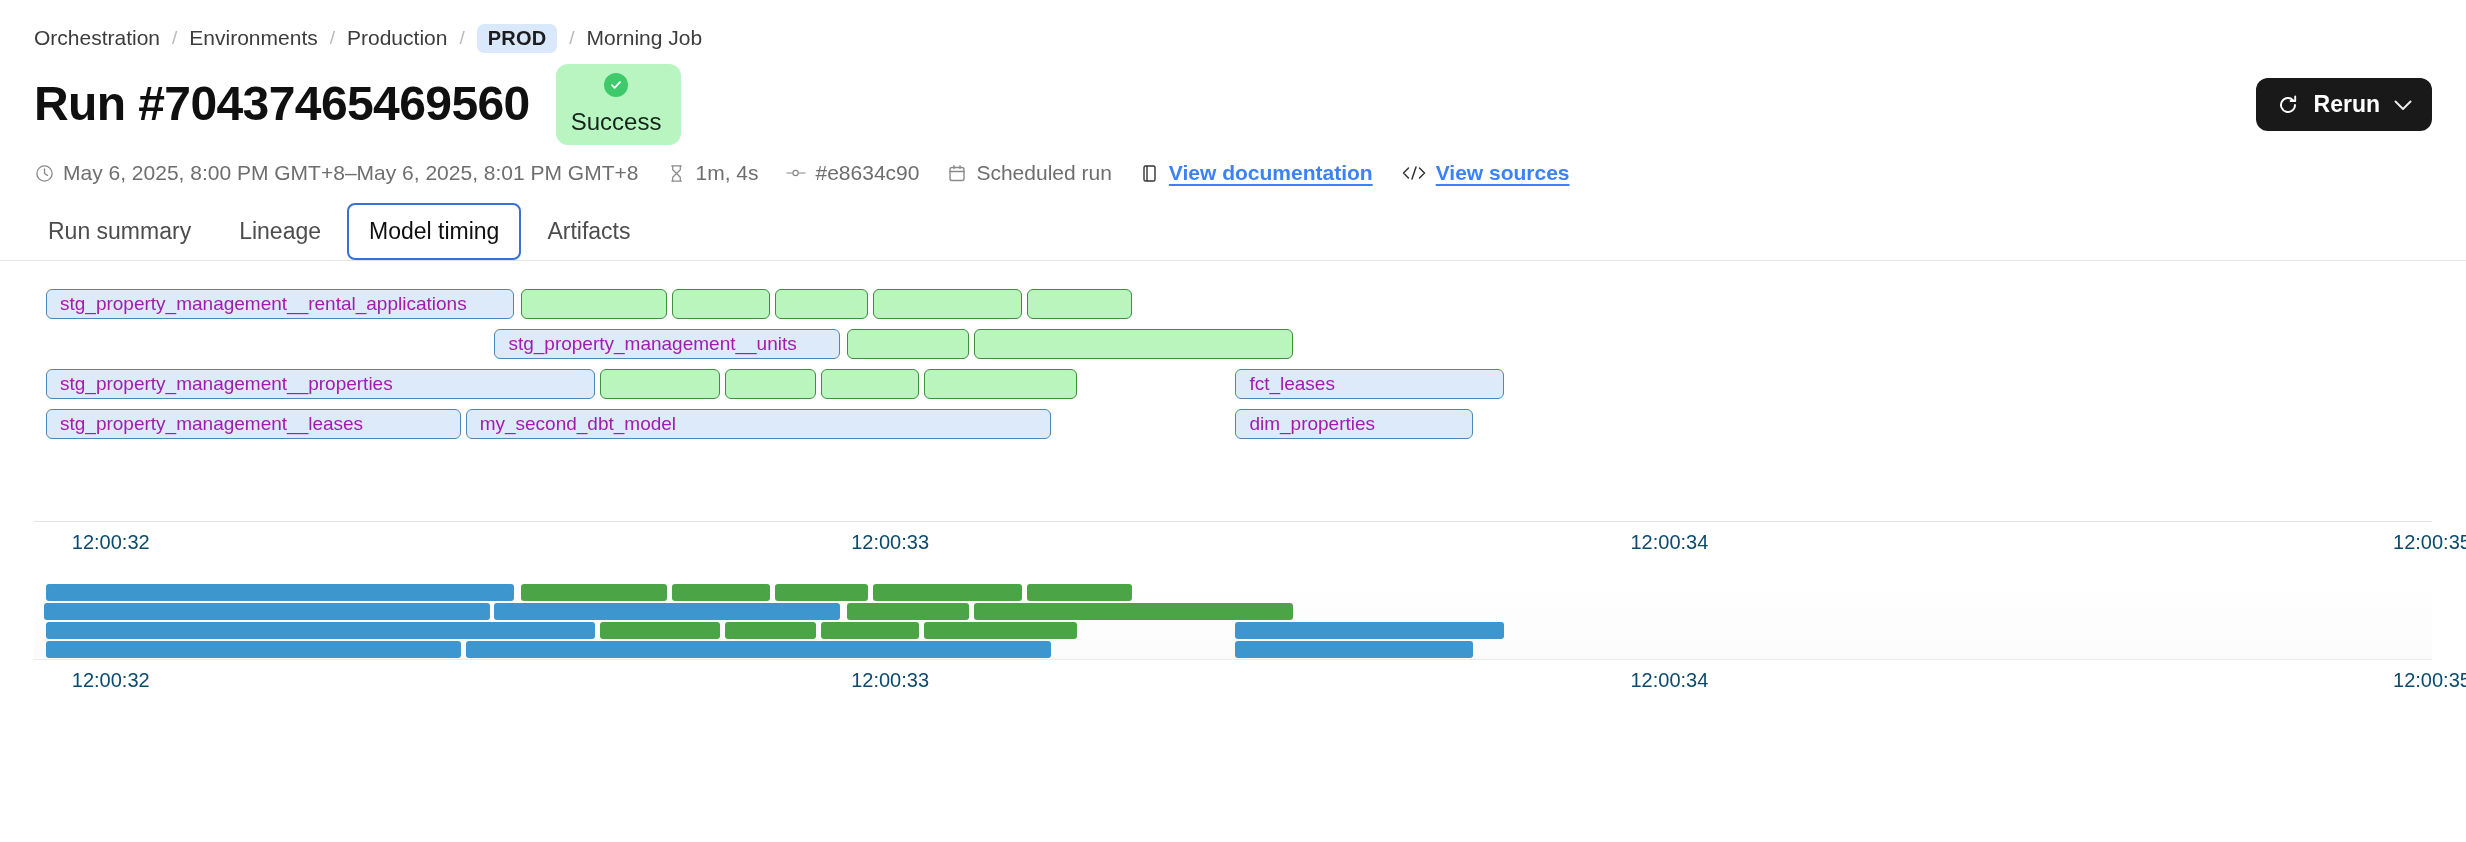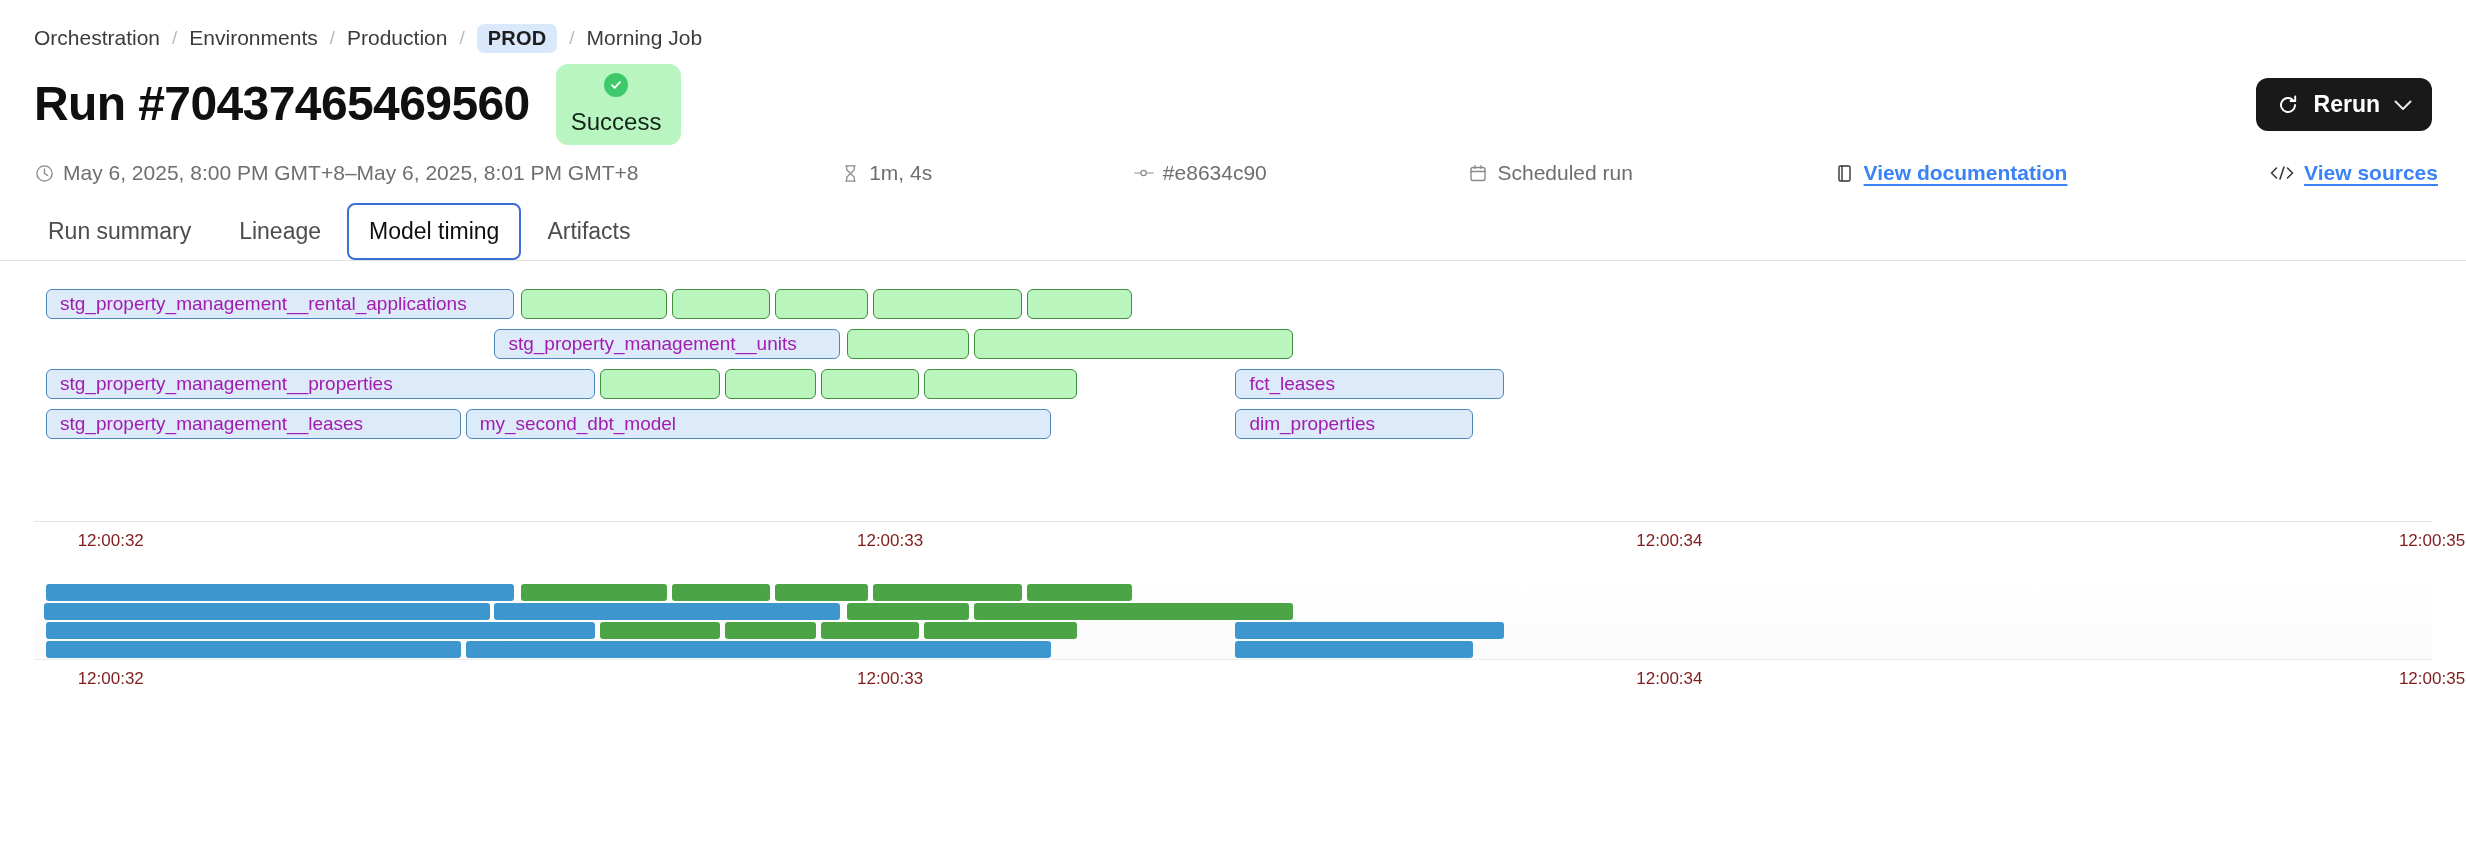--- a/index.html
+++ b/index.html
@@ -94,21 +94,20 @@
 
   
   .meta-row {
     display: flex;
     align-items: center;
     gap: 0;
     padding: 14px 0 0 34px;
     font-size: 21px;
     color: #6e6e6e;
     height: 42px;
-    justify-content: space-between;
   }
   .meta-item {
     display: inline-flex;
     align-items: center;
     gap: 9px;
     margin-right: 28px;
     white-space: nowrap;
   }
   .meta-item .mi-icon {
     display: inline-flex;
@@ -185,22 +184,22 @@
 
   .axis {
     position: relative;
     margin: 0 34px;
     border-top: 1px solid #e4e4e4;
     height: 34px;
   }
   .tick {
     position: absolute;
     top: 9px;
-    font-size: 17px;
-    color: #7f1d1d;
+    font-size: 20px;
+    color: #0c4a6e;
     transform: translateX(-50%);
     white-space: nowrap;
   }
 
   
   .minimap-wrap { margin-top: 26px; }
   .minimap {
     position: relative;
     margin: 0 34px;
     height: 78px;

